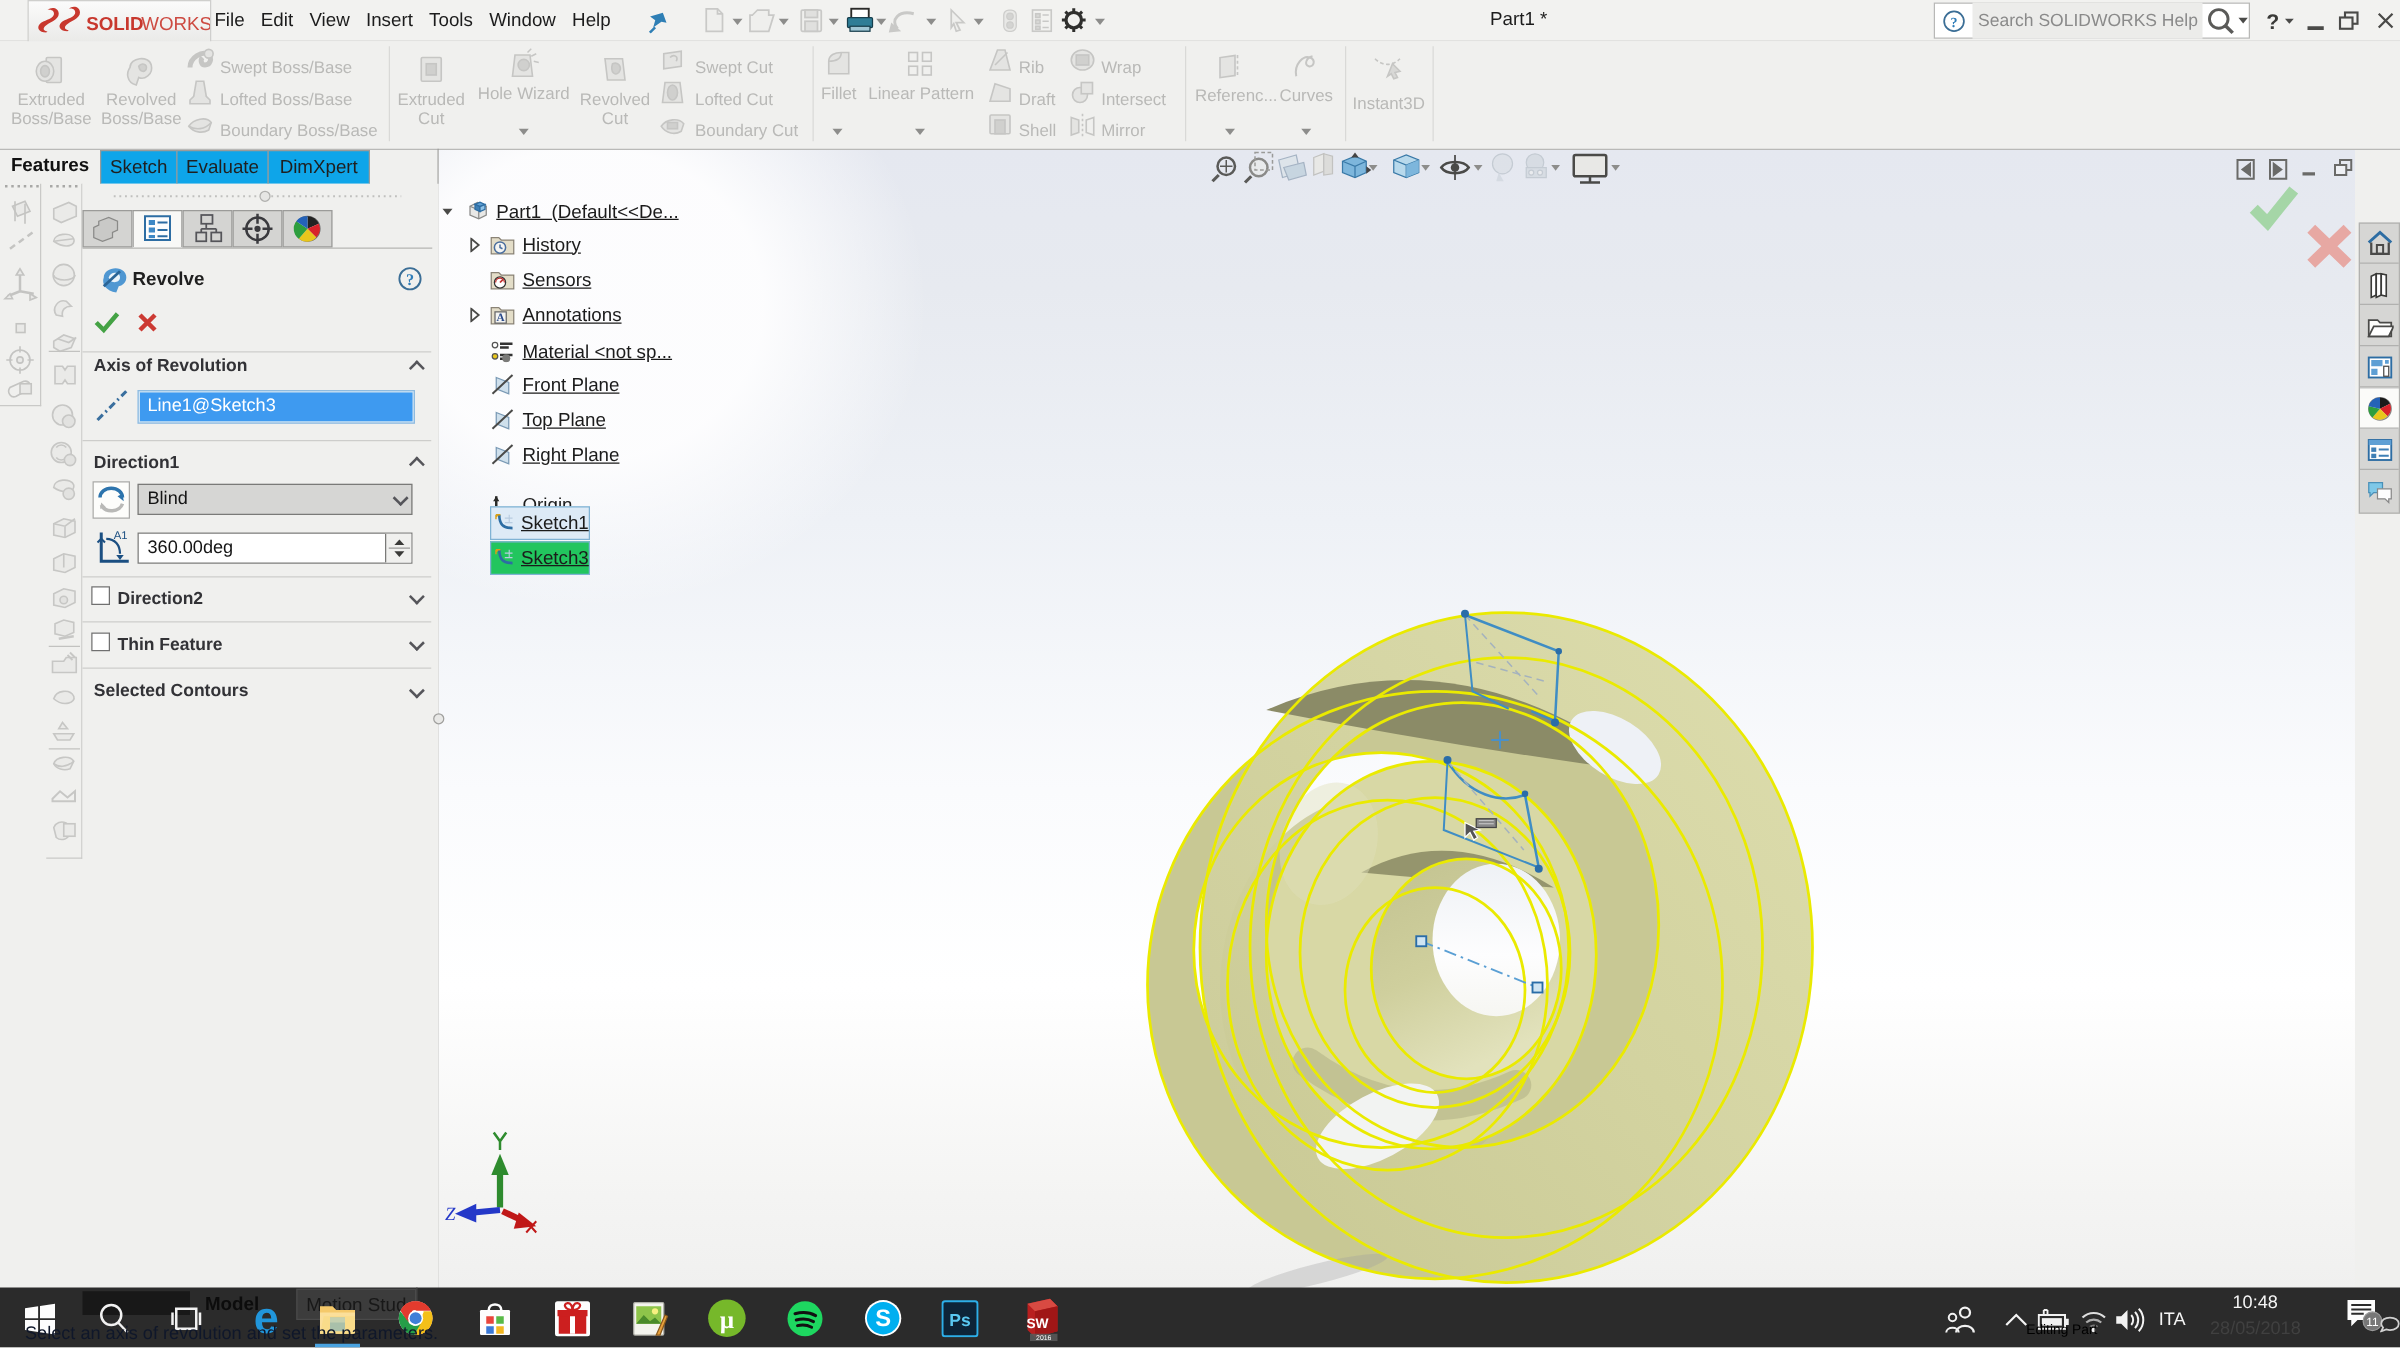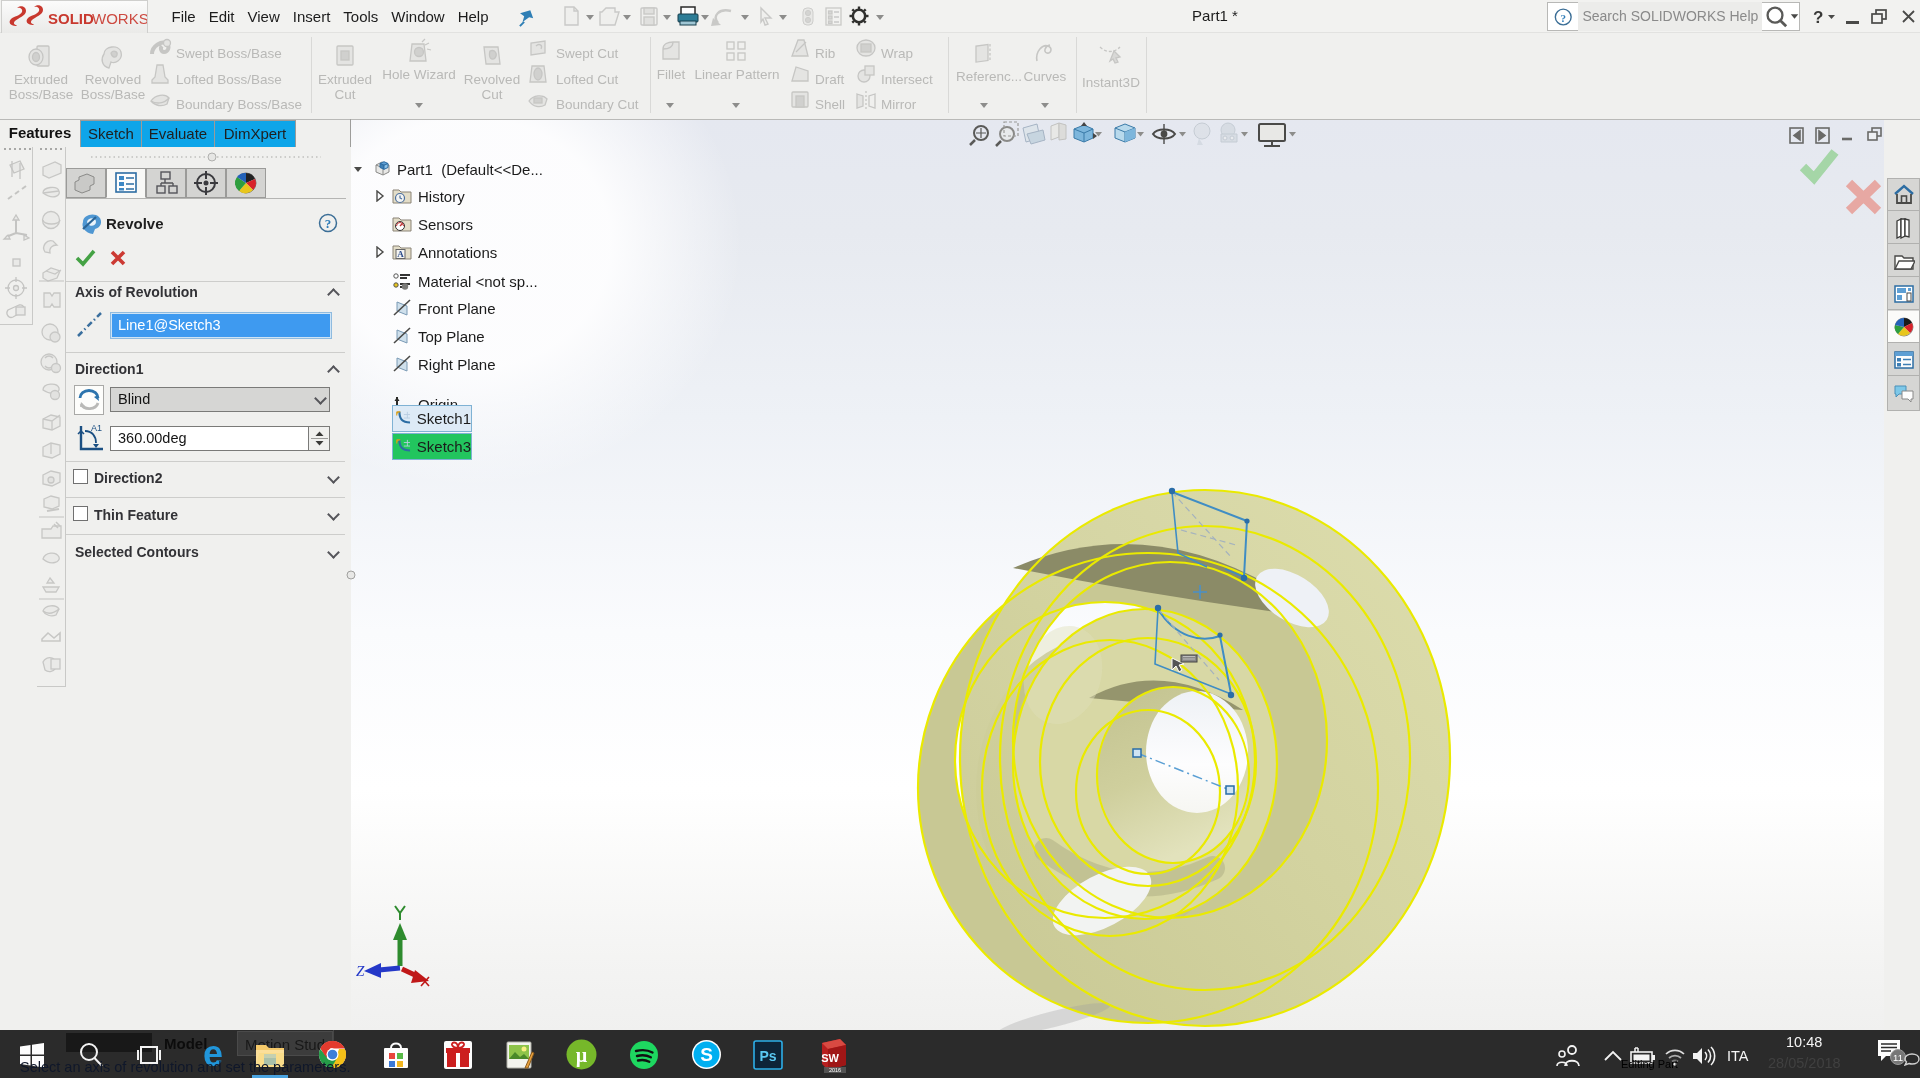--- a/index.html
+++ b/index.html
@@ -2,21 +2,21 @@
 <html><head>
 <meta charset="utf-8">
 <style>
 * { margin:0; padding:0; box-sizing:border-box; }
 html,body { width:1920px; height:1078px; overflow:hidden; font-family:"Liberation Sans",sans-serif; }
 body { background:#f0f0ee; position:relative; }
 .abs { position:absolute; }
 
 
 #titlebar { position:absolute; left:0; top:0; width:1920px; height:33px; background:#f2f2f0; border-bottom:1px solid #e2e2e0; }
-#logo { position:absolute; left:1px; top:0; width:147px; height:36px; background:linear-gradient(180deg,#fbfbfb,#e9e9e7); border:1px solid #cfcfcd; display:flex; align-items:center; }
+#logo { position:absolute; left:22px; top:0; width:147px; height:36px; background:linear-gradient(180deg,#fbfbfb,#e9e9e7); border:1px solid #cfcfcd; display:flex; align-items:center; }
 .menu { position:absolute; top:0; height:33px; display:flex; align-items:center; font-size:15px; color:#1c1c1c; }
 .menu span { padding:0 6.5px; }
 #wintitle { position:absolute; top:7px; left:1150px; width:130px; text-align:center; font-size:15px; color:#1c1c1c; }
 #searchbox { position:absolute; left:1547px; top:2px; width:253px; height:29px; background:#fff; border:1px solid #b8b8b6; display:flex; align-items:center; }
 #searchbox .stxt { color:#8a8a8a; font-size:14px; margin-left:5px; width:197px; background:#ececea; height:29px; line-height:29px; padding-left:4px; white-space:nowrap; overflow:hidden;}
 
 
 #ribbon { position:absolute; left:0; top:33px; width:1920px; height:88px; background:#f0f0ee; }
 .rdiv { position:absolute; top:4px; height:76px; width:1px; background:#d9d9d7; }
 .rlabel { position:absolute; color:#b9b9b7; font-size:13.5px; text-align:center; }
@@ -42,21 +42,21 @@
 .pmtab { position:absolute; top:21px; width:40px; height:30px; background:#d4d4d2; border:1px solid #9b9b99; }
 .pmhdr { font-weight:bold; font-size:14px; color:#323236; }
 .sep { position:absolute; left:0; width:279px; height:1px; background:#cdcdcb; }
 .chev { position:absolute; width:9px; height:9px; border-right:2px solid #55555a; border-bottom:2px solid #55555a; }
 .chevdown { transform:rotate(45deg); }
 .chevup { transform:rotate(-135deg); }
 .checkbox { position:absolute; width:15px; height:15px; background:#fff; border:1px solid #707070; }
 
 
 #ftree { position:absolute; left:352px; top:155px; width:330px; font-size:15px; color:#1b1b1b; }
-.trow { position:absolute; left:0; height:28px; display:flex; align-items:center; }
+.trow { position:absolute; left:0; height:28px; display:flex; align-items:center;text-decoration:underline; }
 
 
 #taskpane { position:absolute; left:1887px; top:178px; width:33px; height:233px; background:#d6d6d4; border:1px solid #b1b1af; }
 .tpbtn { position:absolute; left:0; width:31px; height:32px; border-bottom:1px solid #b1b1af; display:flex; align-items:center; justify-content:center; }
 
 
 #statusghost { position:absolute; left:0; top:1050px; width:1920px; height:28px; background:#f0f0ee; }
 #taskbar { position:absolute; left:0; top:1030px; width:1920px; height:48px; background:#2b2b2b; }
 .tbicon { position:absolute; top:1042px; width:26px; height:26px; }
 #statustext { position:absolute; left:20px; top:1059px; font-size:14.5px; color:#0f172a; z-index:60; }

